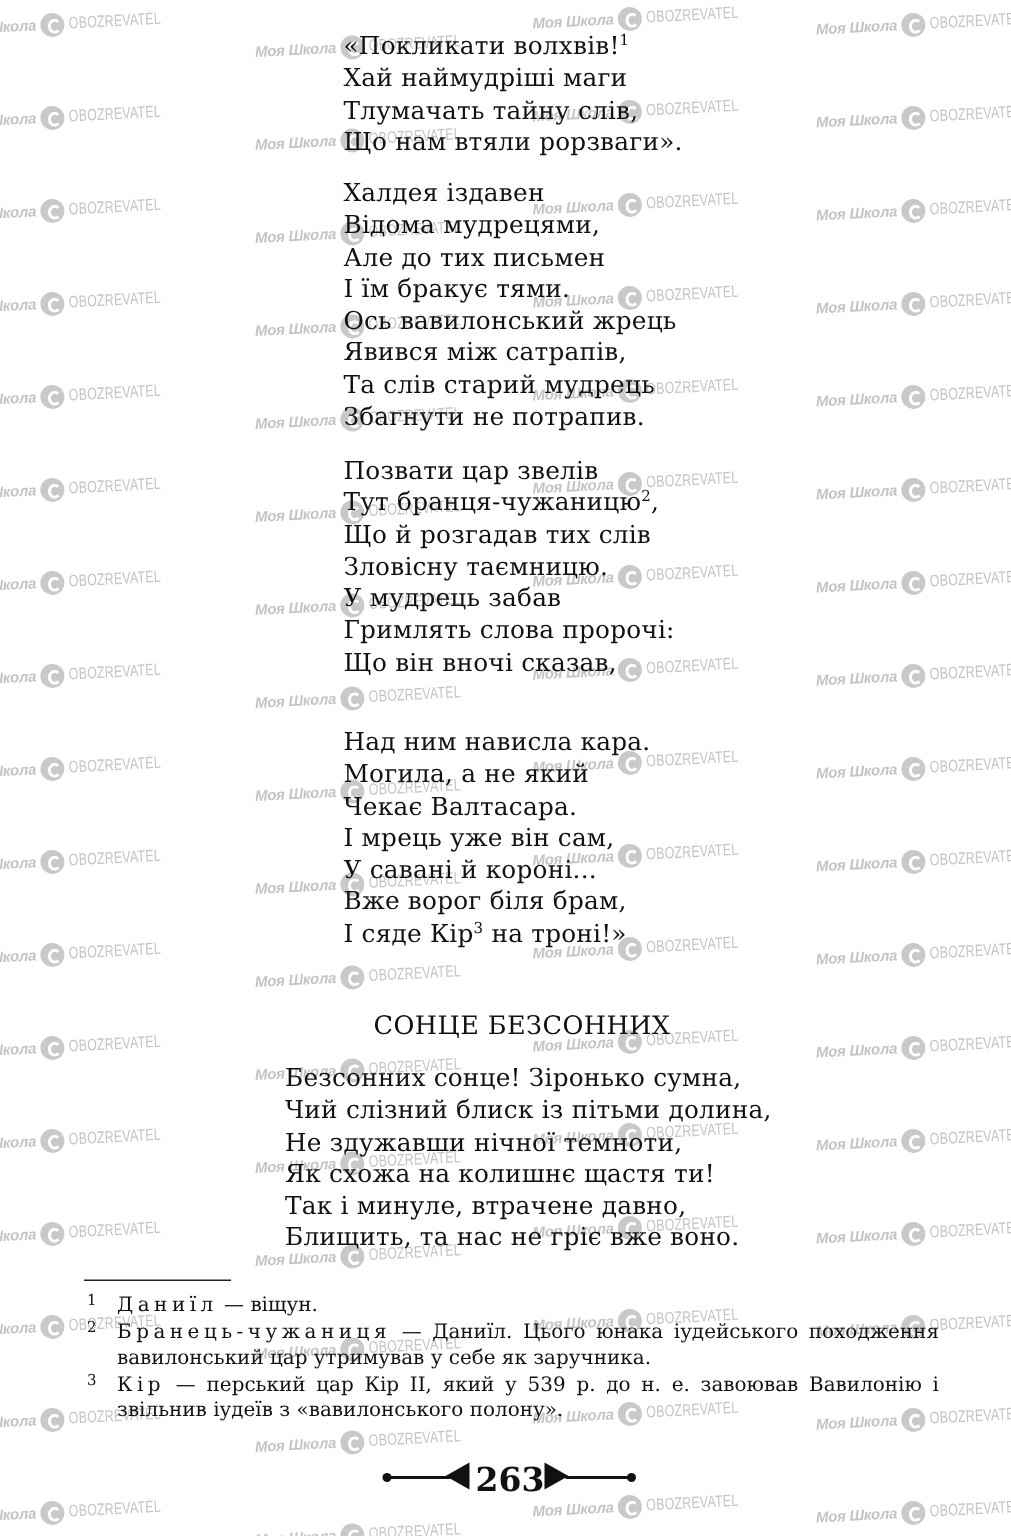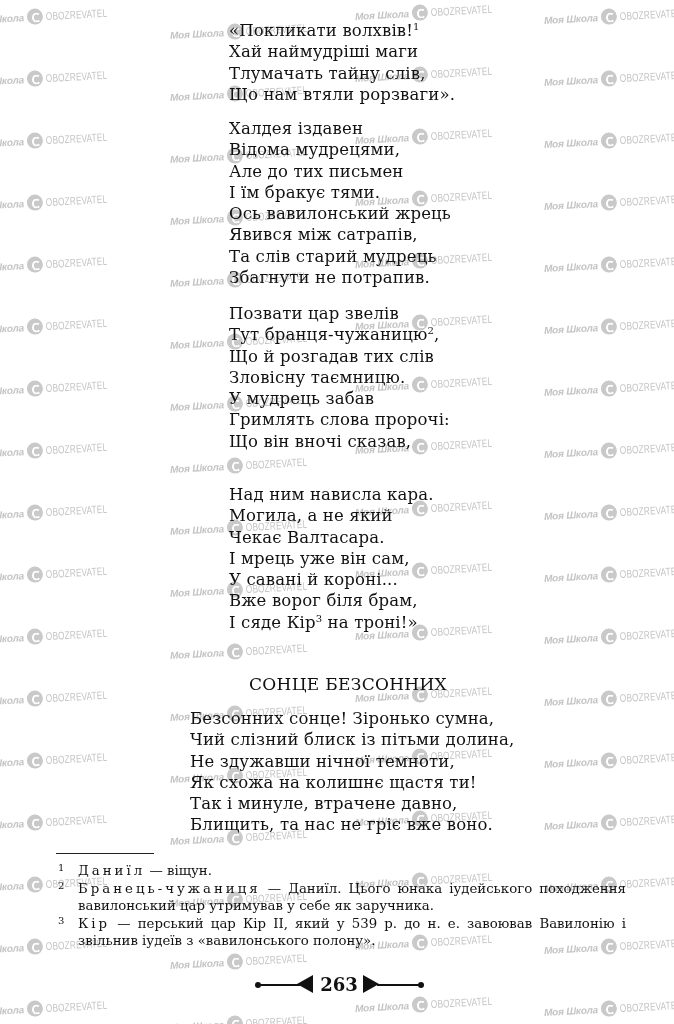--- a/index.html
+++ b/index.html
@@ -184,21 +184,21 @@
       border-top: 9px solid transparent;
       border-bottom: 9px solid transparent;
       border-left: 16px solid #111;
     }
     .pn-text {
       position: absolute;
       left: 62px;
       width: 44px;
       top: 2px;
       text-align: center;
-      font-size: 18px;
+      font-size: 22px;
       font-weight: bold;
     }
   </style>
 </head>
 <body>
 
 <div class="page">
 
   <div class="wm-layer" id="wm-layer">
       <div class="wm" style="left: -30px; top: 12px;">

